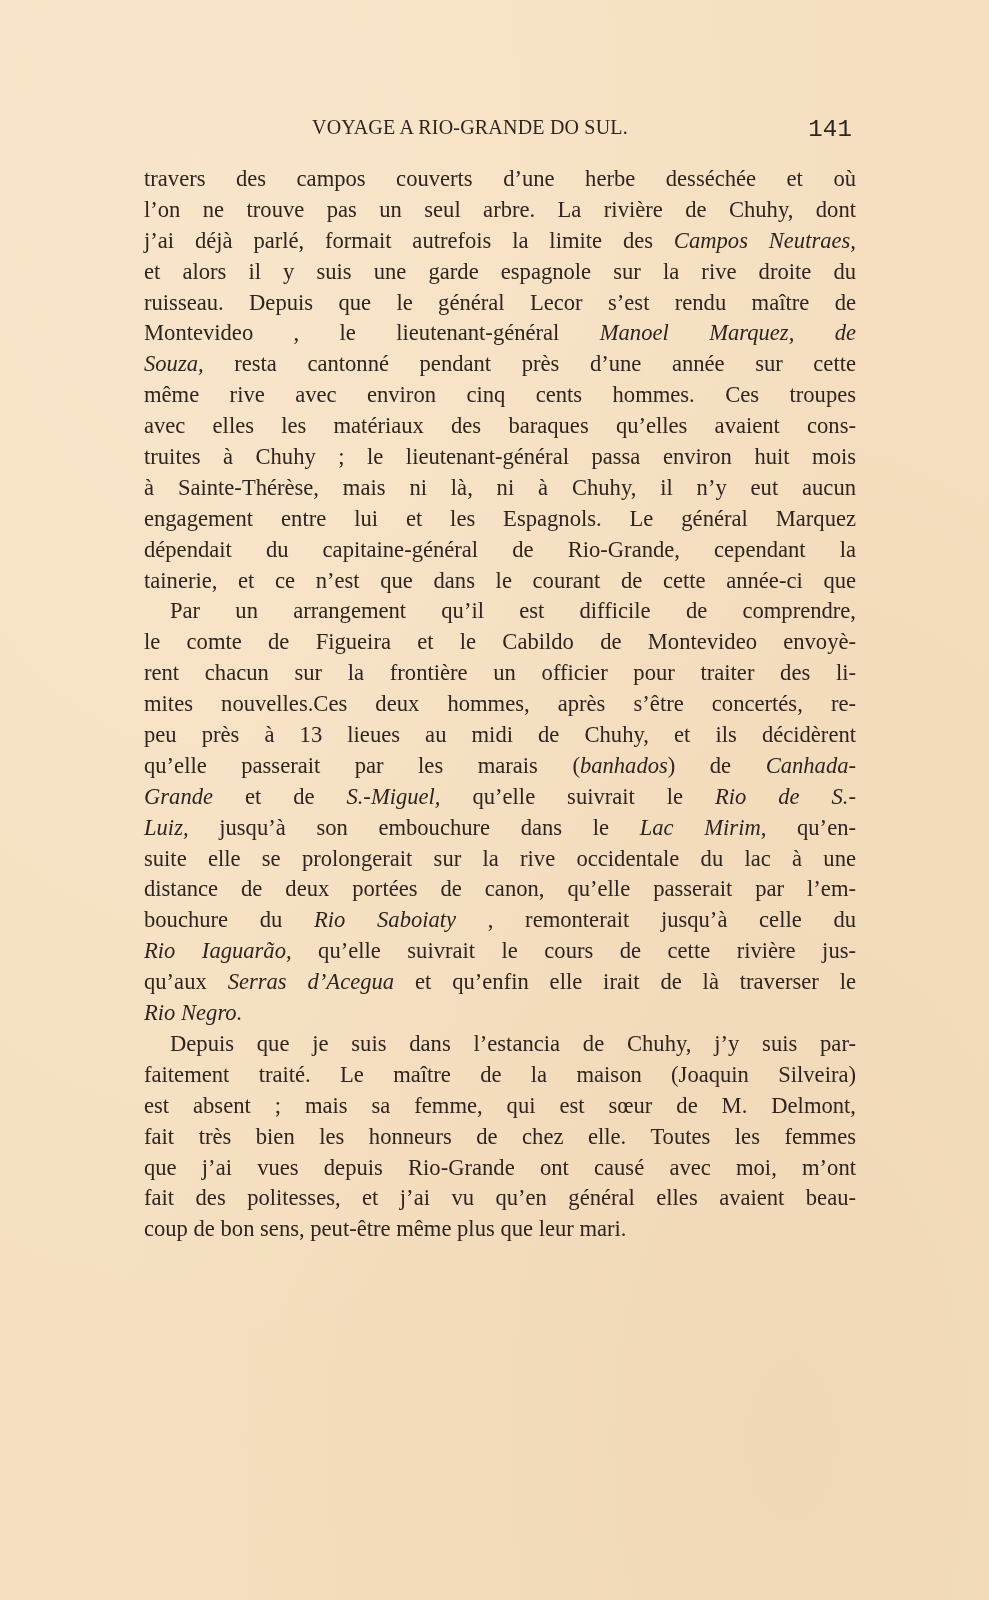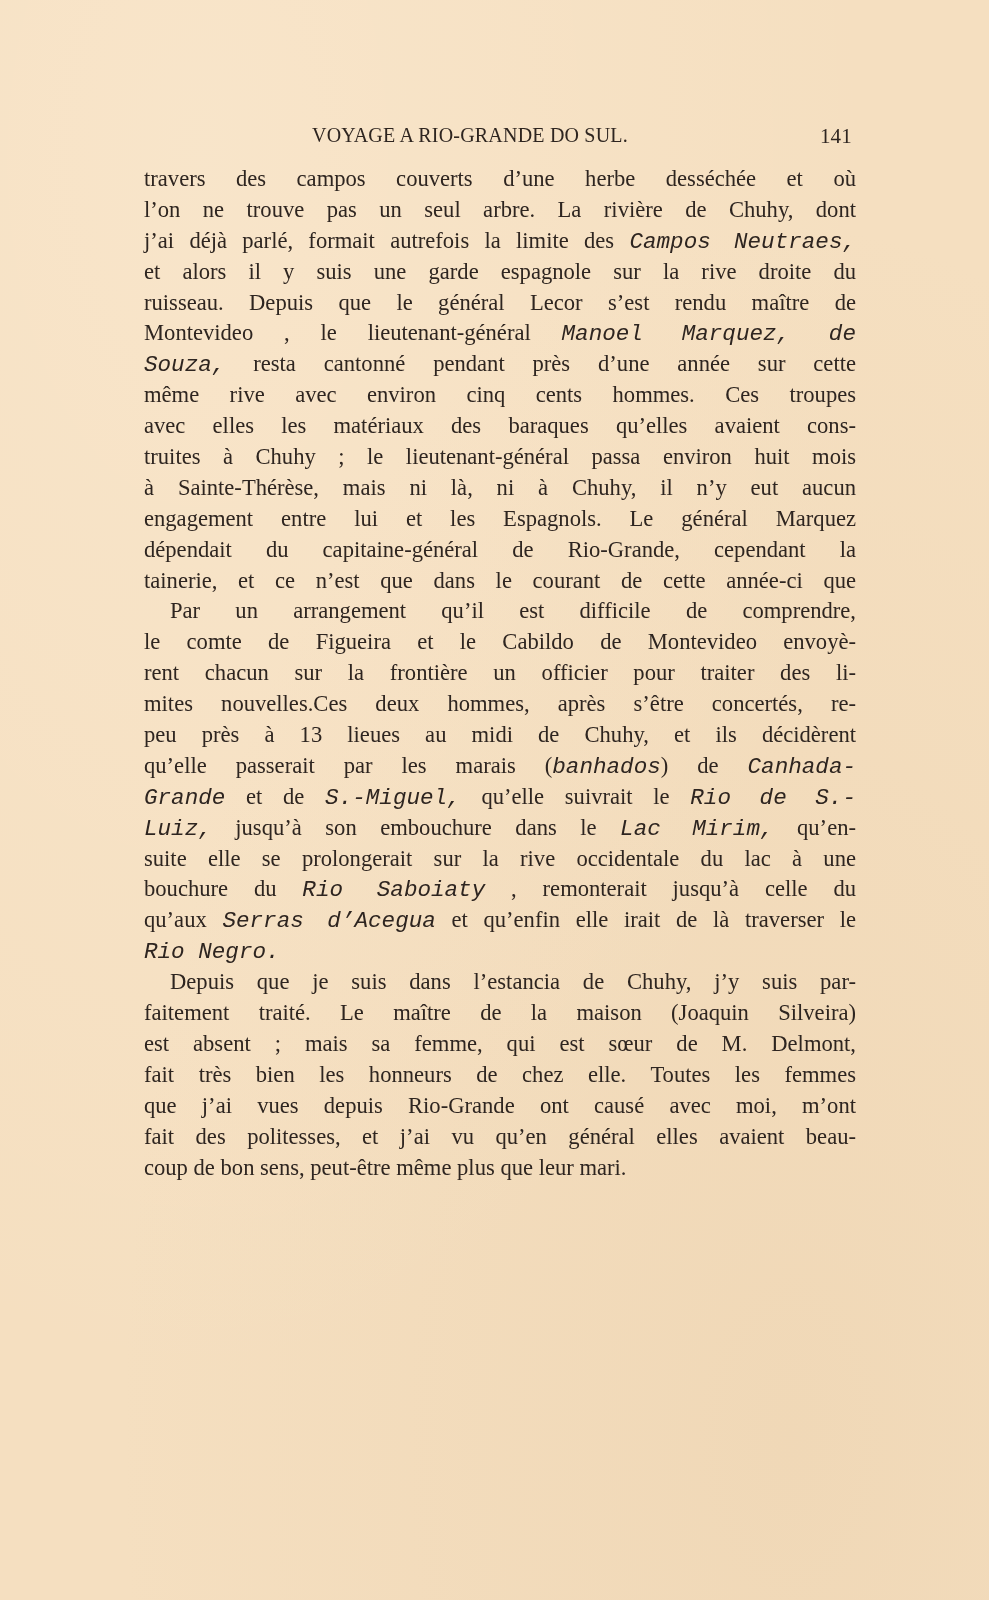--- a/index.html
+++ b/index.html
@@ -25,32 +25,32 @@
       width: 712px;
     }
     .running-head {
       position: absolute;
       top: 116px;
       left: 0;
       width: 712px;
       height: 28px;
       font-size: 20px;
       letter-spacing: 0.2px;
-      margin-top: 8px;
     }
     .running-title {
       position: absolute;
       left: 180px;
       top: 0;
     }
     .page-number {
       position: absolute;
       right: -8px;
       top: 0;
-      font-size: 21px;
+      font-size: 24px;
+      font-family: Liberation Mono, monospace;
     }
     .body-text {
       position: absolute;
       top: 164px;
       left: 12px;
       width: 712px;
       font-size: 22.6px;
       line-height: 30.9px;
     }
     .line {
@@ -59,21 +59,21 @@
       text-align: justify;
       text-align-last: justify;
       height: 30.9px;
     }
     .line.last {
       text-align-last: left;
     }
     .line.indent {
       padding-left: 26px;
     }
-    .it { font-style: italic; font-family: Liberation Mono, monospace; }
+    .it { font-style: italic; }
   </style>
 </head>
 <body>
 
 <div class="page">
   <div class="running-head">
     <span class="running-title">VOYAGE A RIO-GRANDE DO SUL.</span>
     <span class="page-number">141</span>
   </div>
   <div class="body-text" id="body-text">
@@ -93,21 +93,23 @@
       <span class="line"><span>tainerie, et ce n’est que dans le courant de cette année-ci que</span></span>
       <span class="line indent"><span>Par un arrangement qu’il est difficile de comprendre,</span></span>
       <span class="line"><span>le comte de Figueira et le Cabildo de Montevideo envoyè-</span></span>
       <span class="line"><span>rent chacun sur la frontière un officier pour traiter des li-</span></span>
       <span class="line"><span>mites nouvelles.Ces deux hommes, après s’être concertés, re-</span></span>
       <span class="line"><span>peu près à 13 lieues au midi de Chuhy, et ils décidèrent</span></span>
       <span class="line"><span>qu’elle passerait par les marais (</span><span class="it">banhados</span><span>) de </span><span class="it">Canhada-</span></span>
       <span class="line"><span class="it">Grande</span><span> et de </span><span class="it">S.-Miguel,</span><span> qu’elle suivrait le </span><span class="it">Rio de S.-</span></span>
       <span class="line"><span class="it">Luiz,</span><span> jusqu’à son embouchure dans le </span><span class="it">Lac Mirim,</span><span> qu’en-</span></span>
       <span class="line"><span>suite elle se prolongerait sur la rive occidentale du lac à une</span></span>
+      <span class="line"><span>distance de deux portées de canon, qu’elle passerait par l’em-</span></span>
       <span class="line"><span>bouchure du </span><span class="it">Rio Saboiaty</span><span> , remonterait jusqu’à celle du</span></span>
+      <span class="line"><span class="it">Rio Iaguarão,</span><span> qu’elle suivrait le cours de cette rivière jus-</span></span>
       <span class="line"><span>qu’aux </span><span class="it">Serras d’Acegua</span><span> et qu’enfin elle irait de là traverser le</span></span>
       <span class="line last"><span class="it">Rio Negro.</span></span>
       <span class="line indent"><span>Depuis que je suis dans l’estancia de Chuhy, j’y suis par-</span></span>
       <span class="line"><span>faitement traité. Le maître de la maison (Joaquin Silveira)</span></span>
       <span class="line"><span>est absent ; mais sa femme, qui est sœur de M. Delmont,</span></span>
       <span class="line"><span>fait très bien les honneurs de chez elle. Toutes les femmes</span></span>
       <span class="line"><span>que j’ai vues depuis Rio-Grande ont causé avec moi, m’ont</span></span>
       <span class="line"><span>fait des politesses, et j’ai vu qu’en général elles avaient beau-</span></span>
       <span class="line last"><span>coup de bon sens, peut-être même plus que leur mari.</span></span>
     </div>

